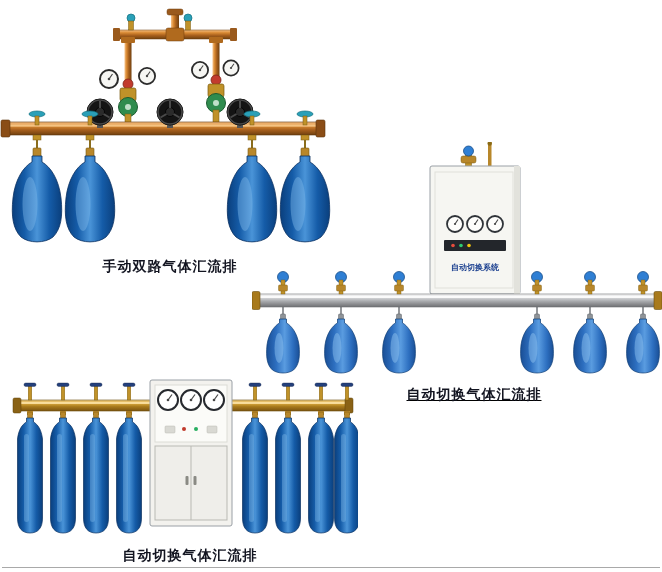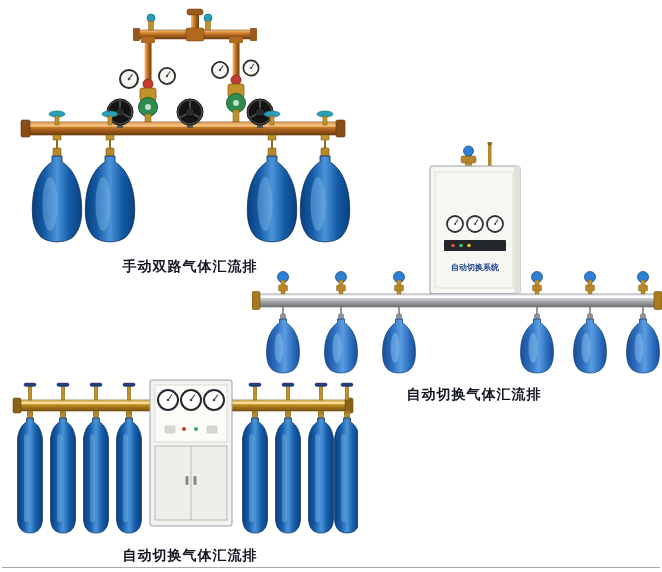--- a/index.html
+++ b/index.html
@@ -19,21 +19,21 @@
   .bottom-rule {
     position:absolute; left:2px; right:2px; top:567px; height:1px;
     background:#a9a9a9;
   }
 </style>
 </head>
 <body>
 
 <div class="stage">
 
-  <div class="product" style="left:20px; top:8px; width:340px;">
+  <div class="product" style="left:0; top:8px; width:340px;">
     <svg width="340" height="246" viewBox="0 0 340 246">
       <defs>
         <linearGradient id="s1cu" x1="0" y1="0" x2="0" y2="1">
           <stop offset="0" stop-color="#f6c288"></stop>
             <stop offset="0.3" stop-color="#d98a34"></stop>
           <stop offset="0.6" stop-color="#a8601d"></stop>
             <stop offset="1" stop-color="#70400f"></stop>
         </linearGradient>
         <linearGradient id="s1cuv" x1="0" y1="0" x2="1" y2="0">
           <stop offset="0" stop-color="#f6c288"></stop>
@@ -143,21 +143,21 @@
       </g>
 
       <use href="#cylA" transform="translate(37,140)"></use>
       <use href="#cylA" transform="translate(90,140)"></use>
       <use href="#cylA" transform="translate(252,140)"></use>
       <use href="#cylA" transform="translate(305,140)"></use>
     </svg>
     <div class="caption" style="margin-top:4px;">手动双路气体汇流排</div>
   </div>
 
-  <div class="product" style="left:252px; top:142px; width:410px;">
+  <div class="product" style="left:252px; top:142px; width:410px;text-decoration:underline;">
     <svg width="410" height="238" viewBox="0 0 410 238">
       <defs>
         <linearGradient id="s2al" x1="0" y1="0" x2="0" y2="1">
           <stop offset="0" stop-color="#fafafa"></stop>
             <stop offset="0.25" stop-color="#dcdddf"></stop>
           <stop offset="0.55" stop-color="#a9abae"></stop>
             <stop offset="0.8" stop-color="#88898c"></stop>
           <stop offset="1" stop-color="#6e7073"></stop>
         </linearGradient>
         <linearGradient id="s2blue" x1="0" y1="0" x2="1" y2="0">

